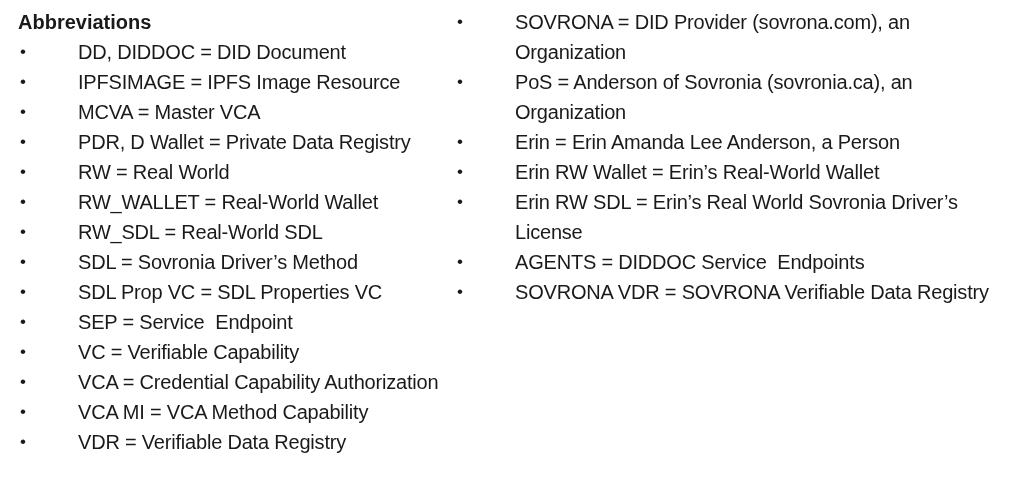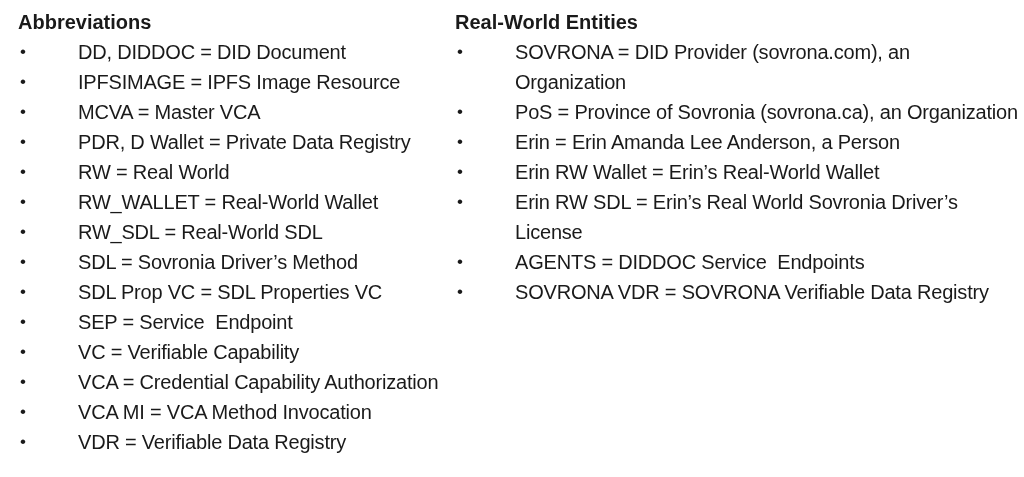--- a/index.html
+++ b/index.html
@@ -105,39 +105,38 @@
       <li class="item">
           <span class="bullet">•</span>
           <span class="item-text">VC = Verifiable Capability</span>
         </li>
       <li class="item">
           <span class="bullet">•</span>
           <span class="item-text">VCA = Credential Capability Authorization</span>
         </li>
       <li class="item">
           <span class="bullet">•</span>
-          <span class="item-text">VCA MI = VCA Method Invocation</span>
+          <span class="item-text">VCA MI = VCA Method Capability</span>
         </li>
       <li class="item">
           <span class="bullet">•</span>
           <span class="item-text">VDR = Verifiable Data Registry</span>
         </li>
     </ul>
   </div>
 
   <div class="col col-right">
-    <div class="heading">Real-World Entities</div>
     <ul class="items">
       <li class="item">
           <span class="bullet">•</span>
           <span class="item-text">SOVRONA = DID Provider (sovrona.com), an Organization</span>
         </li>
       <li class="item">
           <span class="bullet">•</span>
-          <span class="item-text">PoS = Province of Sovronia (sovrona.ca), an Organization</span>
+          <span class="item-text">PoS = Anderson of Sovronia (sovronia.ca), an Organization</span>
         </li>
       <li class="item">
           <span class="bullet">•</span>
           <span class="item-text">Erin = Erin Amanda Lee Anderson, a Person</span>
         </li>
       <li class="item">
           <span class="bullet">•</span>
           <span class="item-text">Erin RW Wallet = Erin’s Real-World Wallet</span>
         </li>
       <li class="item">

